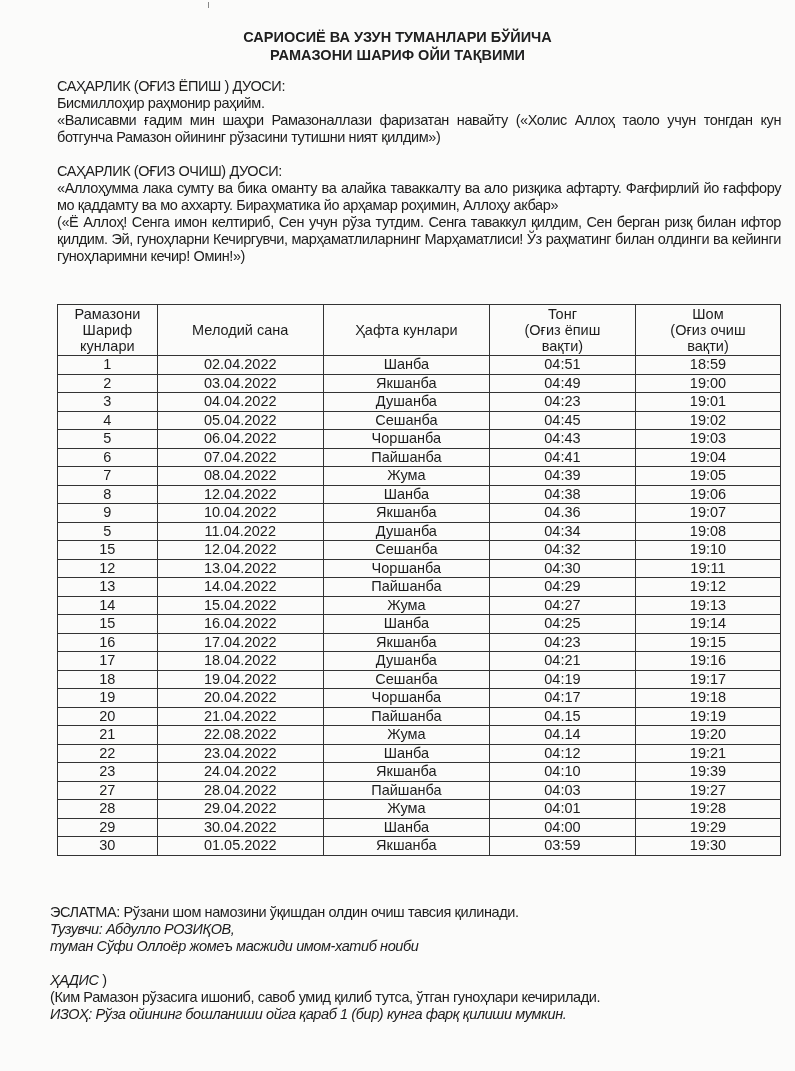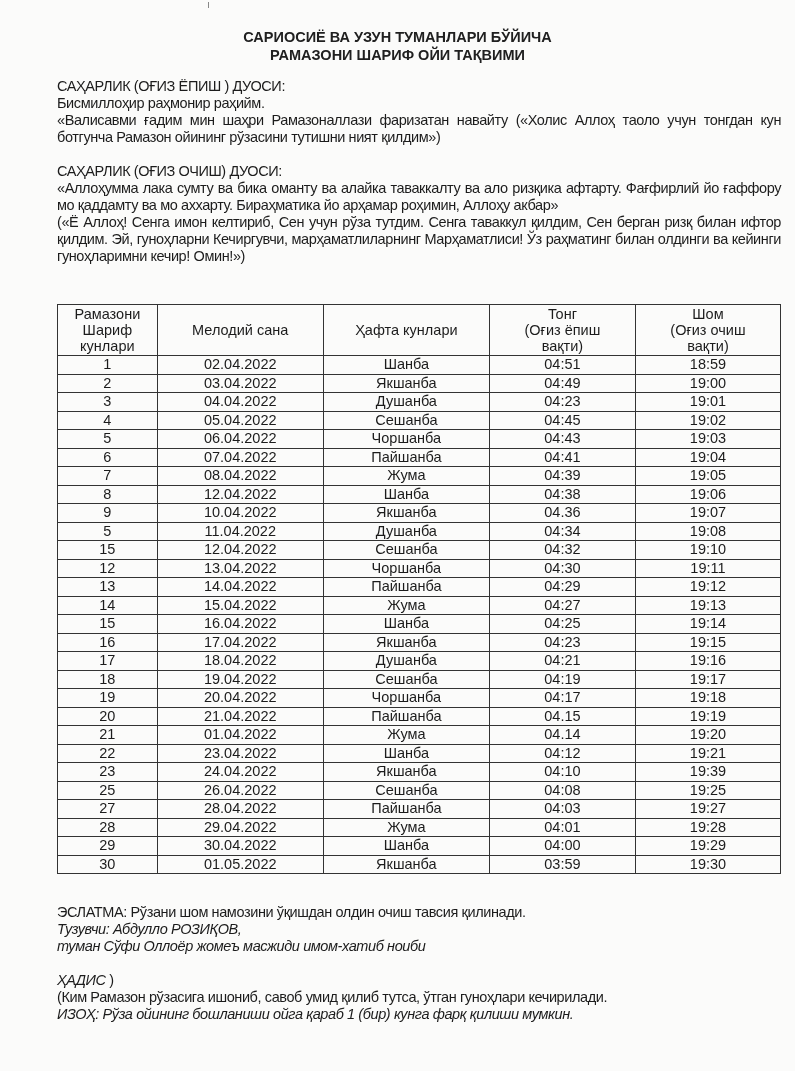--- a/index.html
+++ b/index.html
@@ -23,21 +23,21 @@
     position: absolute; left: 57px; top: 304px; width: 724px;
     border-collapse: collapse; font-size: 14.5px; color: #1c1c1c;
   }
   table.cal th, table.cal td {
     border: 1.5px solid #333;
     text-align: center; padding: 0; line-height: 17.5px;
   }
   table.cal th { font-weight: normal; line-height: 16px; padding: 1px 0; }
   table.cal td { height: 17.5px; }
   .c1 { width: 99px; } .c2 { width: 166px; } .c3 { width: 166px; } .c4 { width: 146px; } .c5 { width: 145px; }
-  .notes { position: absolute; left: 57px; width: 724px; font-size: 14.5px; line-height: 17px; }
+  .notes { position: absolute; left: 50px; width: 724px; font-size: 14.5px; line-height: 17px; }
   .ital { font-style: italic; }
   .mark { position: absolute; left: 208px; top: 2px; width: 1px; height: 6px; background: #888; }
 </style>
 </head>
 <body>
 
 <div class="page">
   <div class="mark"></div>
 
   <div class="title">
@@ -219,45 +219,38 @@
         </tr>
         <tr>
           <td>20</td>
           <td>21.04.2022</td>
           <td>Пайшанба</td>
           <td>04.15</td>
           <td>19:19</td>
         </tr>
         <tr>
           <td>21</td>
-          <td>01.04.2022</td>
+          <td>22.08.2022</td>
           <td>Жума</td>
           <td>04.14</td>
           <td>19:20</td>
         </tr>
         <tr>
           <td>22</td>
           <td>23.04.2022</td>
           <td>Шанба</td>
           <td>04:12</td>
           <td>19:21</td>
         </tr>
         <tr>
           <td>23</td>
           <td>24.04.2022</td>
           <td>Якшанба</td>
           <td>04:10</td>
           <td>19:39</td>
-        </tr>
-        <tr>
-          <td>25</td>
-          <td>26.04.2022</td>
-          <td>Сешанба</td>
-          <td>04:08</td>
-          <td>19:25</td>
         </tr>
         <tr>
           <td>27</td>
           <td>28.04.2022</td>
           <td>Пайшанба</td>
           <td>04:03</td>
           <td>19:27</td>
         </tr>
         <tr>
           <td>28</td>

